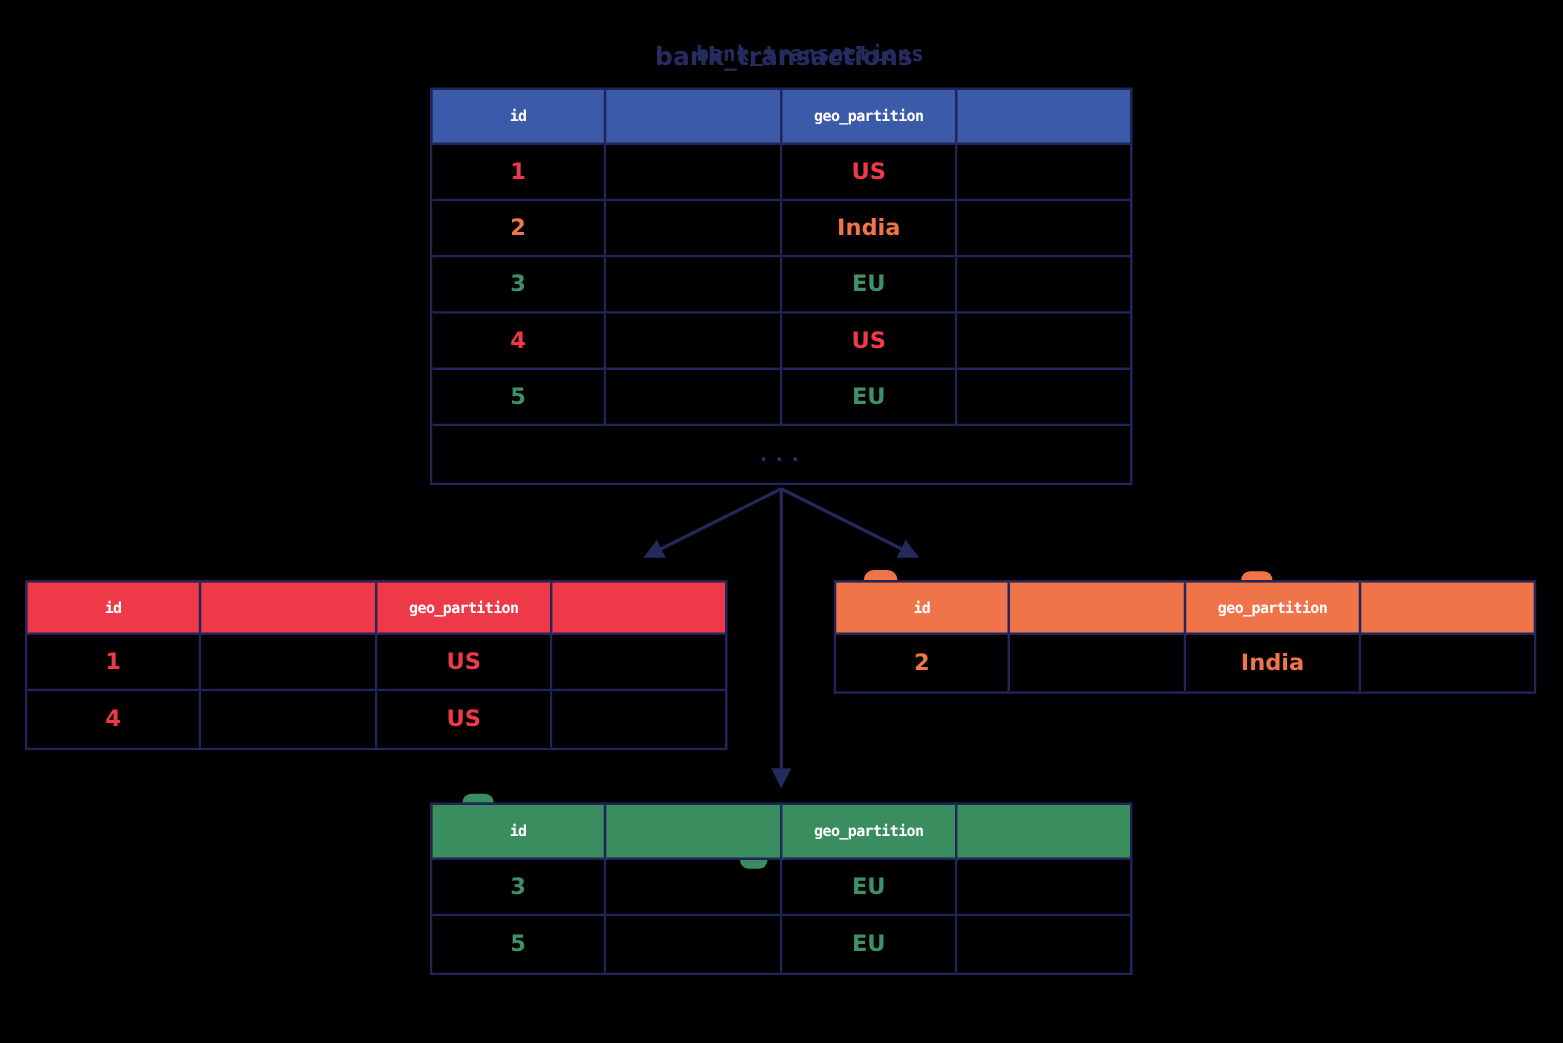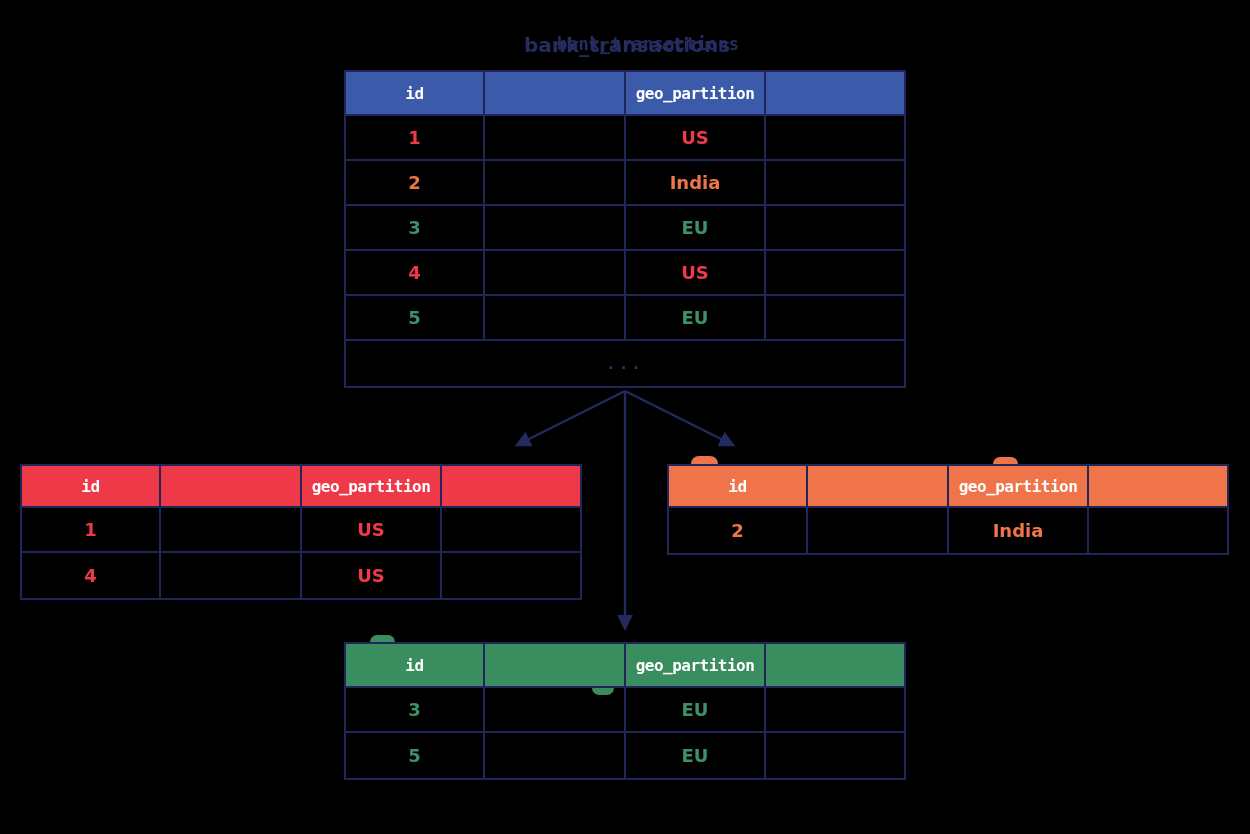--- a/index.html
+++ b/index.html
@@ -23,21 +23,21 @@
   .trow{display:grid;grid-template-columns:139px 141px 140px 138px;}
   .tcell{
     border-right:2px solid var(--border);border-bottom:2px solid var(--border);
     display:flex;align-items:center;justify-content:center;
     font-weight:bold;box-sizing:border-box;overflow:hidden;
   }
   .tcell:last-child{border-right:none;}
   .tbl .trow:last-child .tcell{border-bottom:none;}
   .thead .tcell{
     color:#ffffff;font-family:"DejaVu Sans Mono",monospace;
-    font-size:16px;letter-spacing:-0.5px;height:var(--hh);
+    font-size:12px;letter-spacing:-0.5px;height:var(--hh);
   }
   .tdata{
     font-family:"DejaVu Sans",sans-serif;font-size:18px;height:var(--rh);
     background:var(--bg);
   }
   .tellipsis{
     height:var(--rh);color:#2b3169;font-family:"DejaVu Sans Mono",monospace;
     font-size:16px;font-weight:bold;letter-spacing:3px;background:var(--bg);
   }
   #tbl-main  {left:344px;top:70px; --hh:44px;--rh:45px;}

